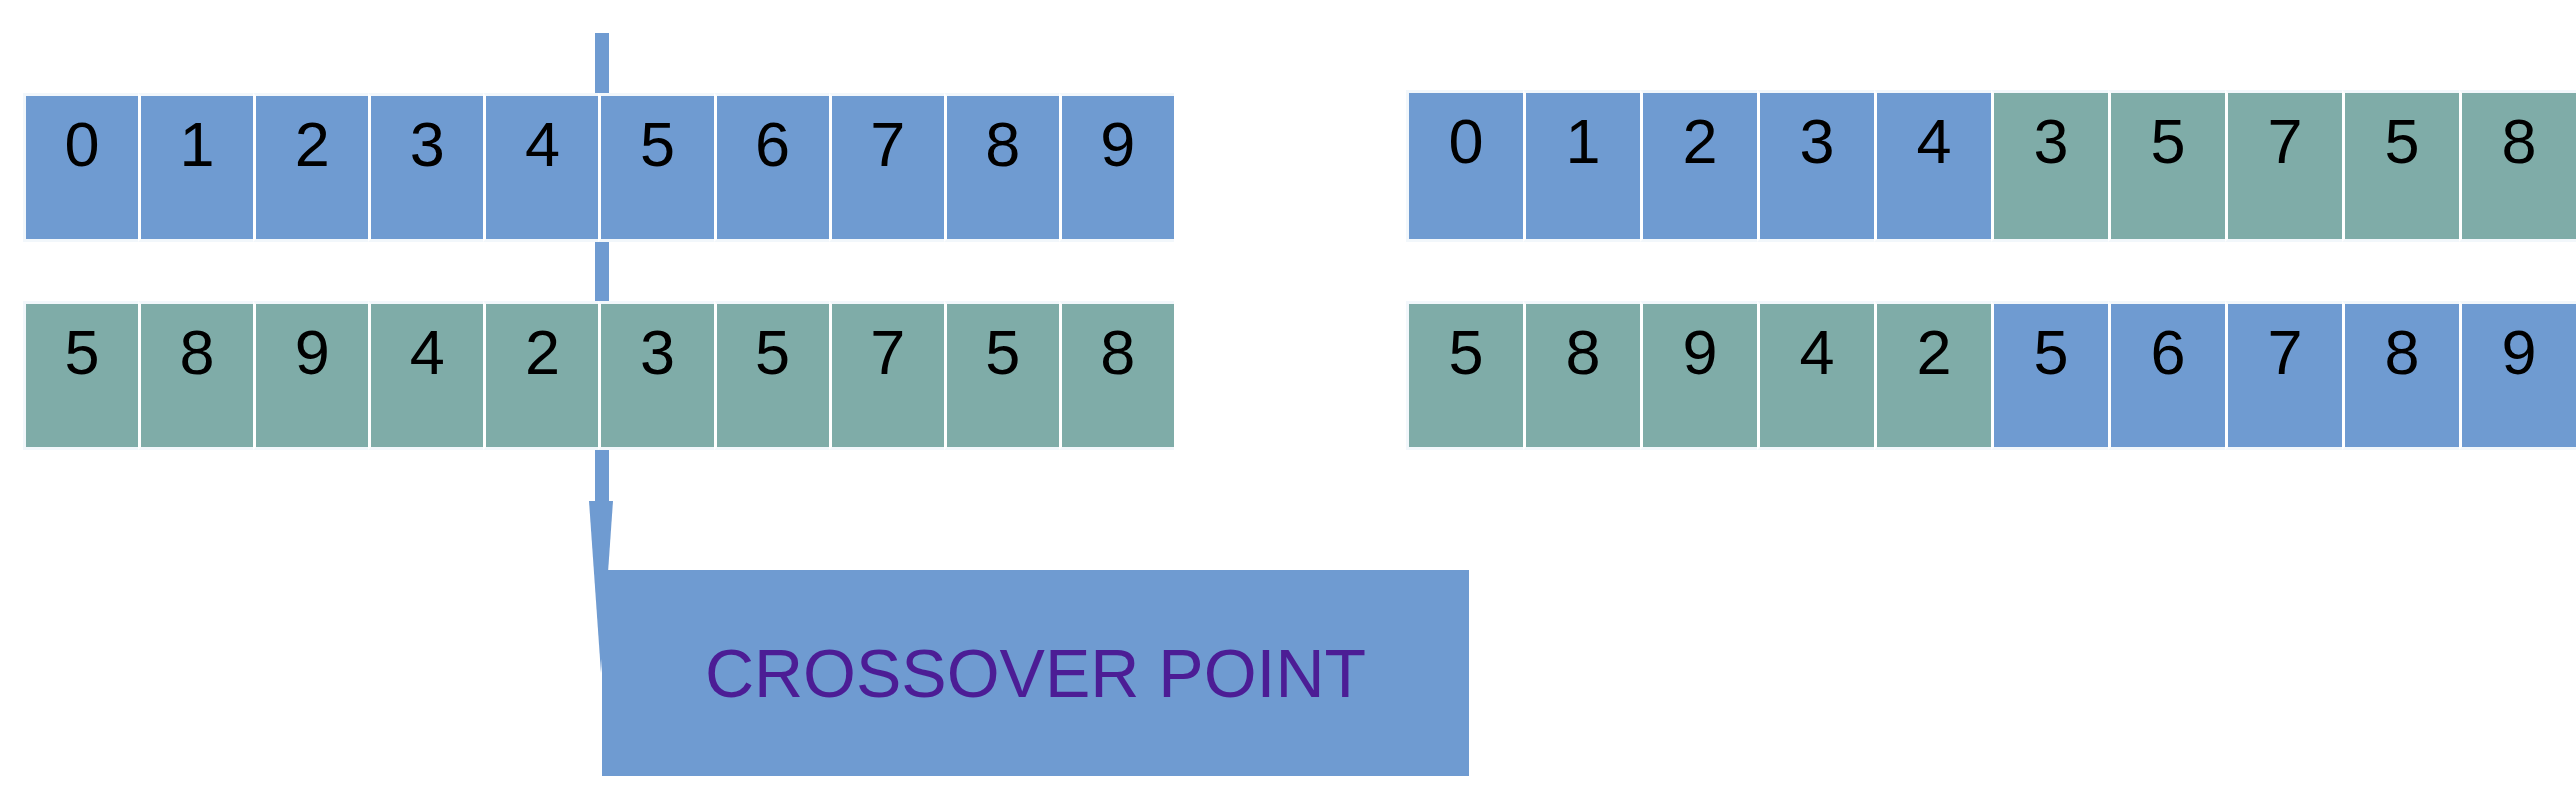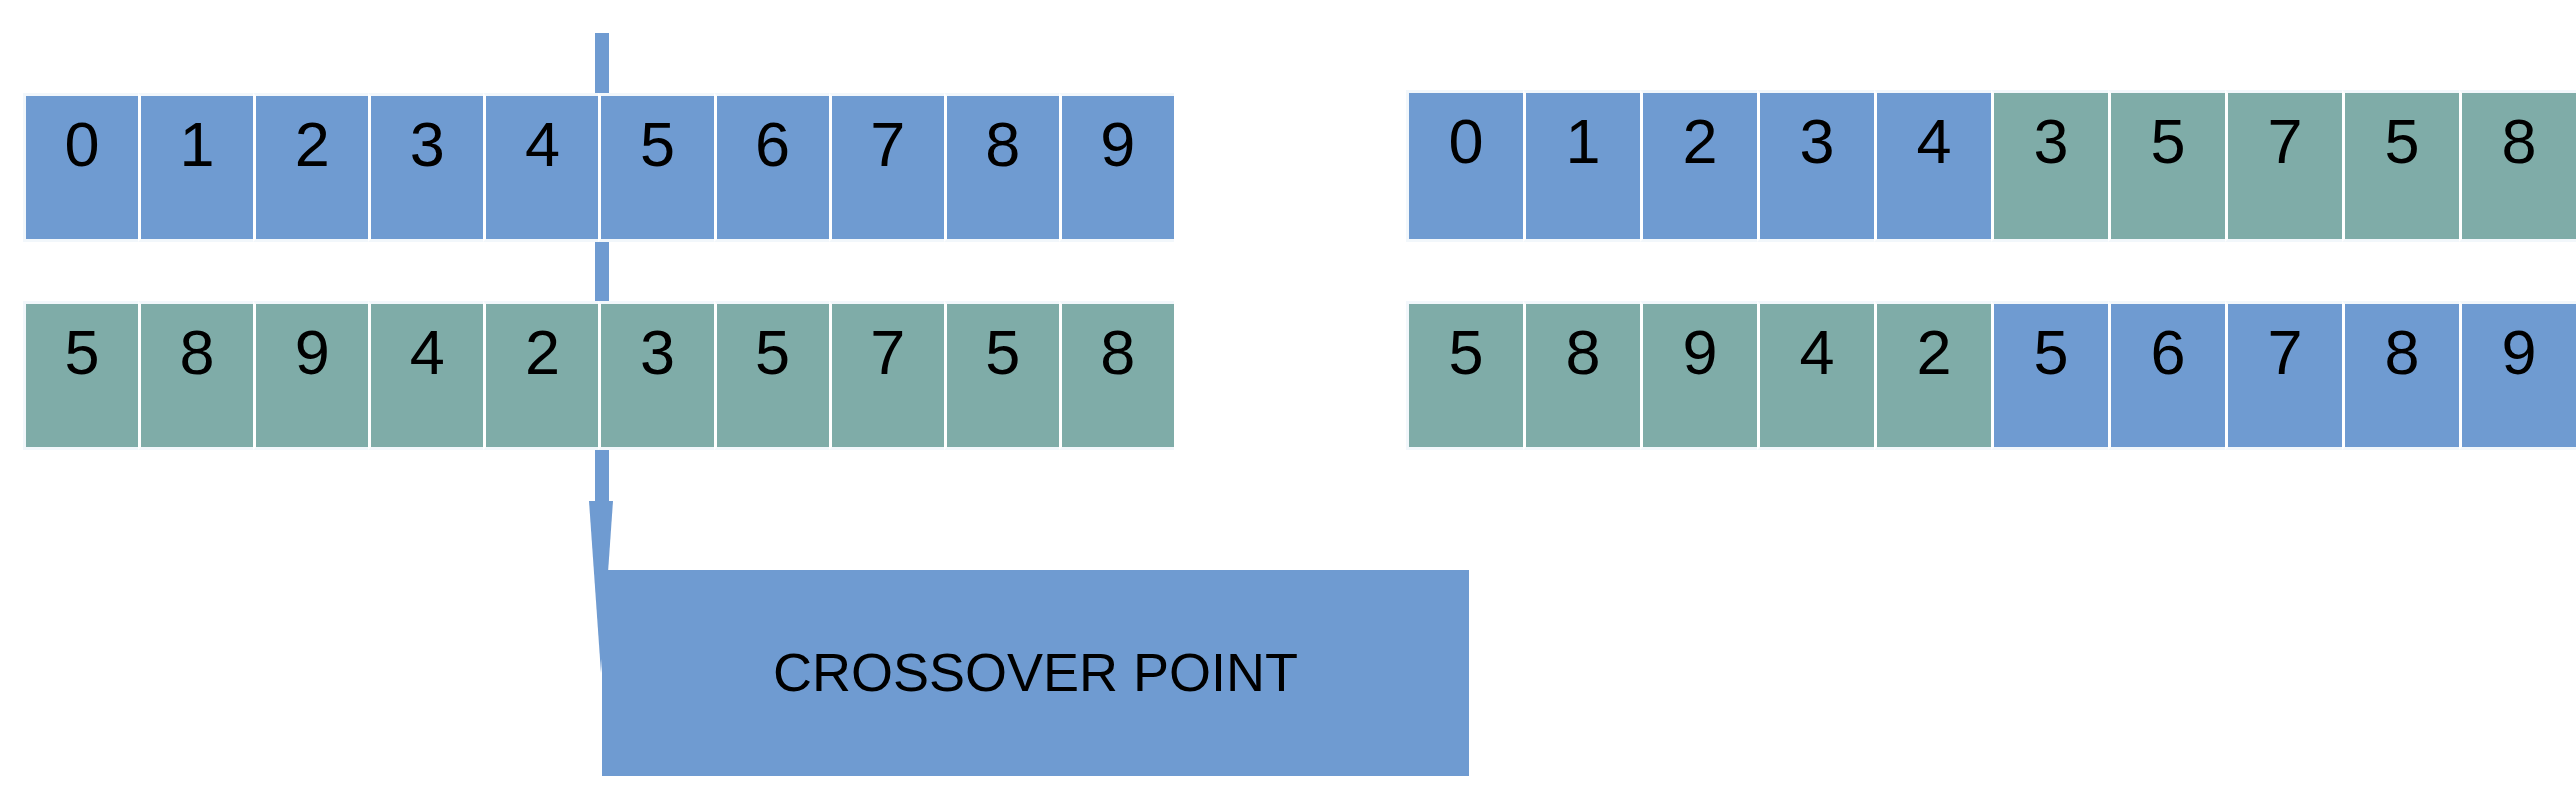--- a/index.html
+++ b/index.html
@@ -59,22 +59,22 @@
   }
 
   
   .label-box {
     position: absolute;
     background: #6F9BD1;
     display: flex;
     align-items: center;
     justify-content: center;
     box-sizing: border-box;
-    color: #000000;
-    font-size: 54px;
+    color: #4c1d95;
+    font-size: 68px;
     line-height: 1.1;
     white-space: nowrap;
     text-align: left;
   }
 </style>
 </head>
 <body>
 
 <div id="canvas">
 

